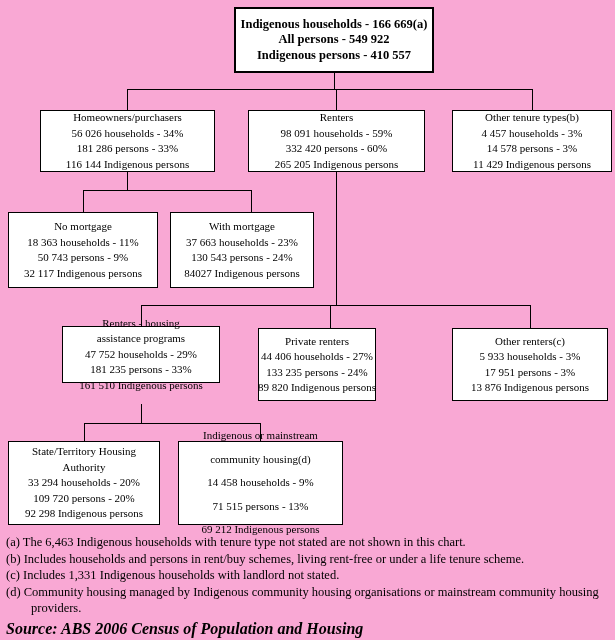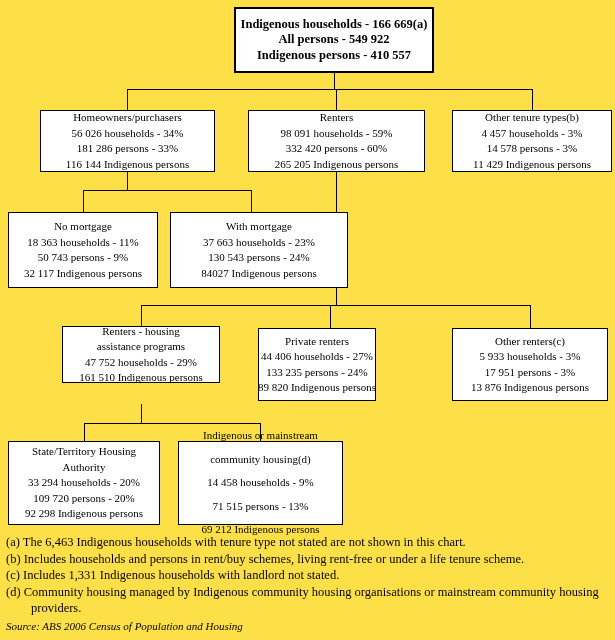--- a/index.html
+++ b/index.html
@@ -4,21 +4,21 @@
 <style>
   html, body {
     margin: 0;
     padding: 0;
     background: #ffffff;
   }
   #canvas {
     position: relative;
     width: 615px;
     height: 640px;
-    background: #fde047;
+    background: #f9a8d4;
     font-family: "Liberation Serif", "DejaVu Serif", serif;
     color: #000000;
     overflow: hidden;
   }
   .connectors {
     position: absolute;
     left: 0;
     top: 0;
     pointer-events: none;
   }
@@ -53,22 +53,23 @@
   }
   .footnote {
     padding-left: 25px;
     text-indent: -25px;
   }
   .source {
     position: absolute;
     left: 6px;
     top: 620px;
     width: 606px;
-    font-size: 11px;
+    font-size: 16px;
     font-style: italic;
+    font-weight: bold;
   }
 </style>
 </head>
 <body>
 
 <div id="canvas">
 
   <svg class="connectors" width="615" height="640" viewBox="0 0 615 640" shape-rendering="crispEdges">
 
     <path d="M334 73 L334 89" stroke="#000" fill="none"></path>
@@ -121,31 +122,32 @@
     <div class="nline">11 429 Indigenous persons</div>
   </div>
 
   <div class="node" style="left:8px; top:212px; width:150px; height:76px;">
     <div class="nline">No mortgage</div>
     <div class="nline">18 363 households - 11%</div>
     <div class="nline">50 743 persons - 9%</div>
     <div class="nline">32 117 Indigenous persons</div>
   </div>
 
-  <div class="node" style="left:170px; top:212px; width:178px; height:76px;">
+  <div class="node" style="left:170px; top:212px; width:144px; height:76px;">
     <div class="nline">With mortgage</div>
     <div class="nline">37 663 households - 23%</div>
     <div class="nline">130 543 persons - 24%</div>
     <div class="nline">84027 Indigenous persons</div>
   </div>
 
   <div class="node" style="left:62px; top:326px; width:158px; height:57px;">
     <div class="nline">Renters - housing</div>
     <div class="nline">assistance programs</div>
     <div class="nline">47 752 households - 29%</div>
+    <div class="nline">181 235 persons - 33%</div>
     <div class="nline">161 510 Indigenous persons</div>
   </div>
 
   <div class="node" style="left:258px; top:328px; width:118px; height:73px;">
     <div class="nline">Private renters</div>
     <div class="nline">44 406 households - 27%</div>
     <div class="nline">133 235 persons - 24%</div>
     <div class="nline">89 820 Indigenous persons</div>
   </div>
 

